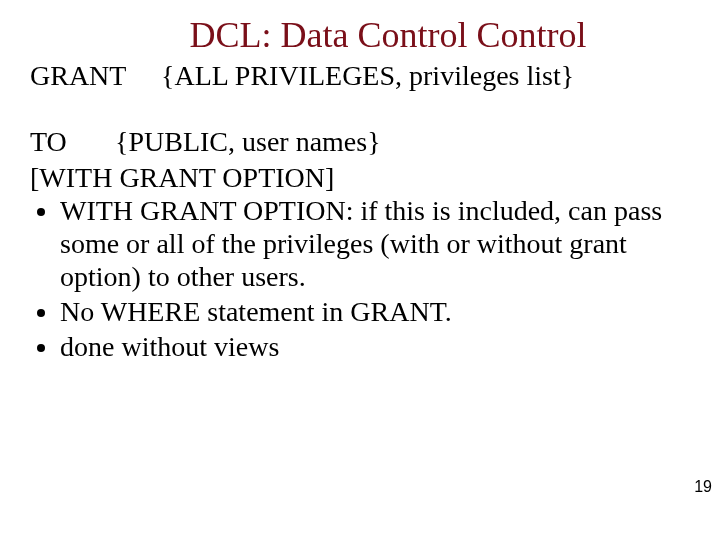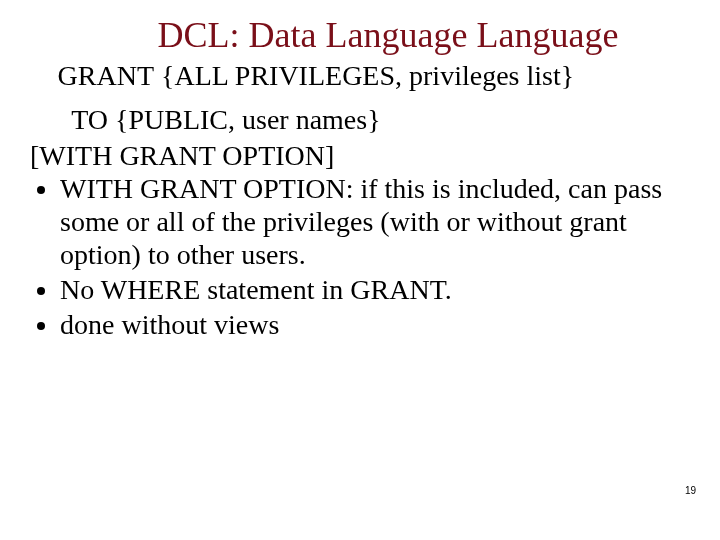--- a/index.html
+++ b/index.html
@@ -22,27 +22,26 @@
     text-align: center;
     margin: 4px 0 2px 56px;
     font-weight: normal;
   }
   .syntax-line {
     font-size: 28px;
     margin: 4px 0;
   }
   .syntax-line .kw {
     display: inline-block;
-    text-align: right;
   }
   .line-grant { margin-left: 0; }
   .line-grant .kw { width: 124px; }
   .line-on    { margin-top: 18px; }
   .line-on .kw { width: 150px; }
-  .line-to    { margin-top: 12px; }
+  .line-to    { margin-top: 34px; }
   .line-to .kw { width: 78px; }
   .with-line  { margin-top: 2px; font-size: 28px; }
   ul.bullets {
     list-style: disc;
     padding-left: 30px;
     margin: 0;
   }
   ul.bullets > li {
     font-size: 28px;
     line-height: 1.18;
@@ -54,32 +53,32 @@
     margin: 4px 0 4px 0;
   }
   ul.sub > li {
     font-size: 24px;
   }
   ul.sub > li::before {
     content: "– ";
   }
   .page-num {
     position: absolute;
-    right: 24px;
+    right: 8px;
     bottom: 44px;
-    font-size: 10px;
+    font-size: 16px;
     font-family: Arial, sans-serif;
     text-align: center;
   }
 </style>
 </head>
 <body>
 
 <div class="slide">
-  <div class="title">DCL: Data Language Language</div>
+  <div class="title">DCL: Data Control Control</div>
 
   <div class="syntax-line line-grant">
     <span class="kw">GRANT</span>
     <span>{ALL PRIVILEGES, privileges list}</span>
   </div>
 
 
   <div class="syntax-line line-to">
     <span class="kw">TO</span>
     <span>{PUBLIC, user names}</span>

